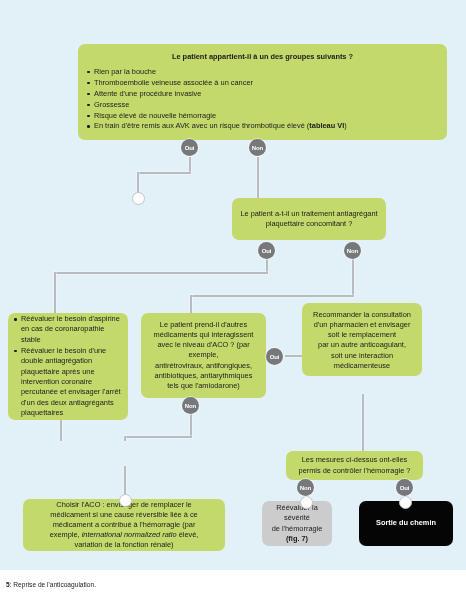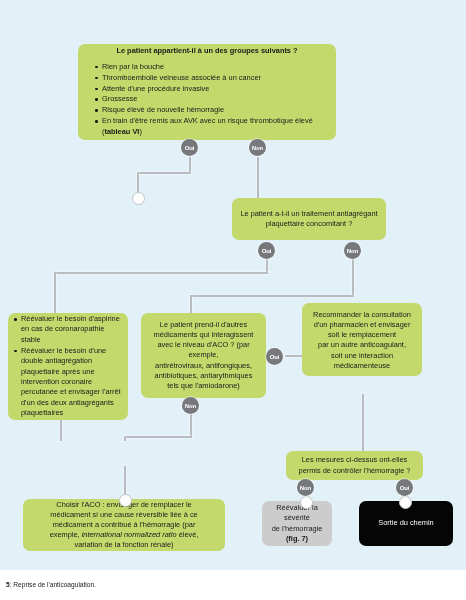--- a/index.html
+++ b/index.html
@@ -22,21 +22,21 @@
     box-sizing:border-box;
     color:#1b1b1b;
     font-size:7.4px;
     line-height:10.2px;
     text-align:center;
     display:flex;
     flex-direction:column;
     justify-content:center;
     padding:5px 7px;
   }
-  .box.dark{background:#050505;color:#ffffff;font-weight:normal;}
+  .box.dark{background:#050505;color:#ffffff;font-weight:bold;}
   .box.grey{background:#cccccc;color:#1b1b1b;}
   .box .title{font-weight:bold;margin-bottom:5px;}
   .box ul{
     margin:0;padding:0;list-style:none;text-align:left;
   }
   .box ul li{
     position:relative;padding-left:8px;margin:0 0 0.5px 0;
     line-height:10.4px;
   }
   .box ul li:before{
@@ -125,21 +125,21 @@
   <div class="line v" style="left:305px;top:490px;height:11px;"></div>
 
   <div class="line v" style="left:404px;top:480px;height:9px;"></div>
   <div class="line v" style="left:404px;top:490px;height:11px;"></div>
 
   <div class="knob" style="left:132px;top:192px;"></div>
   <div class="knob" style="left:119px;top:494px;"></div>
   <div class="knob" style="left:300px;top:496px;"></div>
   <div class="knob" style="left:399px;top:496px;"></div>
 
-  <div class="box" style="left:78px;top:44px;width:258px;height:96px;padding:8px 16px;justify-content:center;">
+  <div class="box" style="left:78px;top:44px;width:369px;height:96px;padding:8px 8px;justify-content:center;">
     <div class="title">Le patient appartient-il à un des groupes suivants ?</div>
     <ul>
       <li>Rien par la bouche</li>
       <li>Thromboembolie veineuse associée à un cancer</li>
       <li>Attente d'une procédure invasive</li>
       <li>Grossesse</li>
       <li>Risque élevé de nouvelle hémorragie</li>
       <li><span>En train d'être remis aux AVK avec un risque thrombotique élevé (</span><span class="bld">tableau VI</span><span>)</span></li>
     </ul>
   </div>

